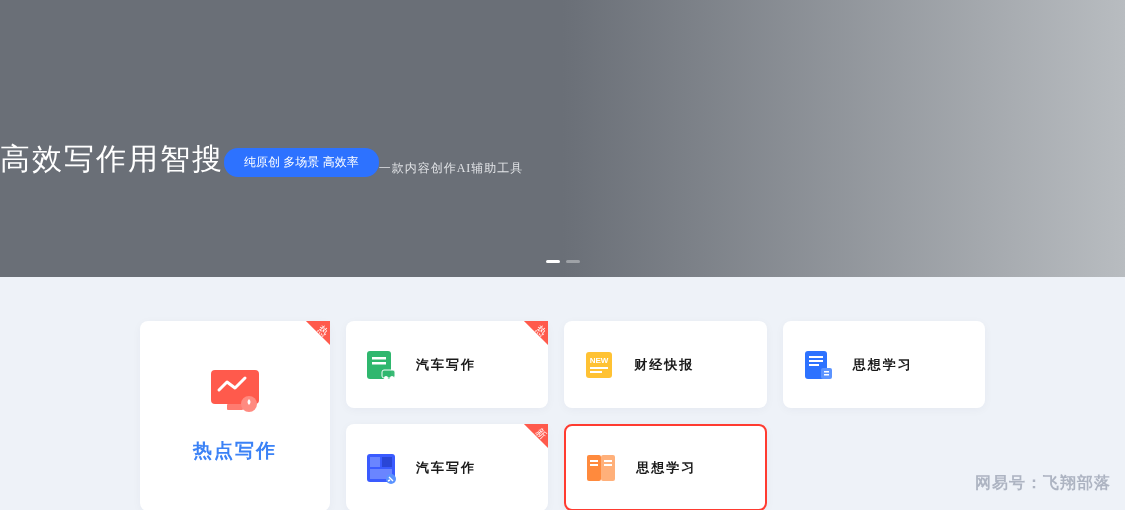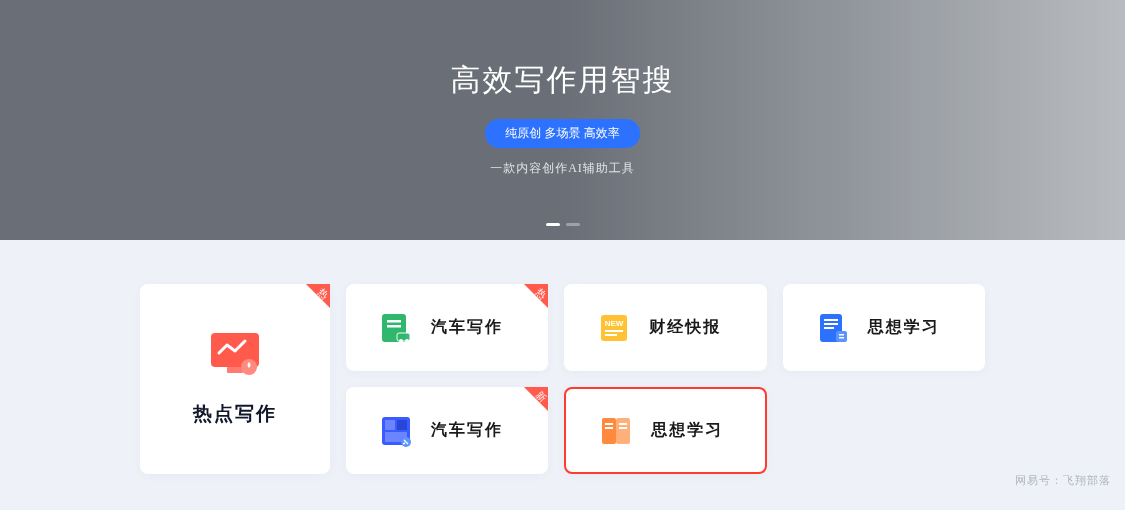--- a/index.html
+++ b/index.html
@@ -6,25 +6,25 @@
   body {
     width: 1125px;
     height: 510px;
     font-family: "PingFang SC", "Microsoft YaHei", sans-serif;
     background: #eef2f8;
     overflow: hidden;
     position: relative;
   }
   .hero {
     width: 100%;
-    height: 240px;
+    height: 277px;
     background: linear-gradient(to right, #6a6f77 0%, #6a6f77 50%, #b8bcc0 100%);
     position: relative;
     display: flex;
-    flex-direction: column;
+    flex-direction: row;
     align-items: center;
     padding-top: 60px;
   }
   .hero-title {
     color: #fff;
     font-size: 30px;
     font-weight: 500;
     letter-spacing: 2px;
     margin-bottom: 18px;
   }
@@ -77,21 +77,21 @@
     justify-content: center;
     gap: 24px;
     cursor: pointer;
   }
   .big-card .icon-wrap {
     width: 52px; height: 46px;
   }
   .big-card .label {
     font-size: 19px;
     font-weight: 600;
-    color: #0f172a;
+    color: #3b82f6;
     letter-spacing: 2px;
   }
   .small-grid {
     flex: 1;
     display: grid;
     grid-template-columns: repeat(3, 1fr);
     grid-template-rows: repeat(2, 1fr);
     gap: 16px;
   }
   .small-card {
@@ -104,24 +104,24 @@
     padding: 0 18px;
     gap: 18px;
     cursor: pointer;
     height: 87px;
   }
   .small-card.selected {
     border: 2.5px solid #ff3b30;
     align-items: center;
   }
   .small-card .icon-wrap {
-    width: 34px; height: 34px; flex-shrink: 0; margin-left: 15px;
+    width: 34px; height: 34px; flex-shrink: 0;
   }
   .small-card .label {
-    font-size: 16px;
+    font-size: 13px;
     font-weight: 600;
     color: #1a1a1a;
     letter-spacing: 2px;
   }
   .corner {
     position: absolute;
     top: 0; right: 0;
     width: 34px; height: 34px;
     overflow: hidden;
   }
@@ -135,25 +135,26 @@
   }
   .corner span {
     position: absolute;
     top: 3px; right: 2px;
     color: #fff;
     font-size: 10px;
     transform: rotate(45deg);
   }
   .watermark {
     position: absolute;
-    bottom: 22px;
+    bottom: 16px;
     right: 14px;
     color: rgba(120,130,150,.55);
-    font-size: 11px;
+    font-size: 16px;
     letter-spacing: 1px;
+    font-weight: bold;
   }
   svg { display: block; }
 </style>
 </head>
 <body>
 
 <div class="hero">
   <div class="hero-title">高效写作用智搜</div>
   <div class="hero-badge">纯原创 多场景 高效率</div>
   <div class="hero-sub">一款内容创作AI辅助工具</div>

